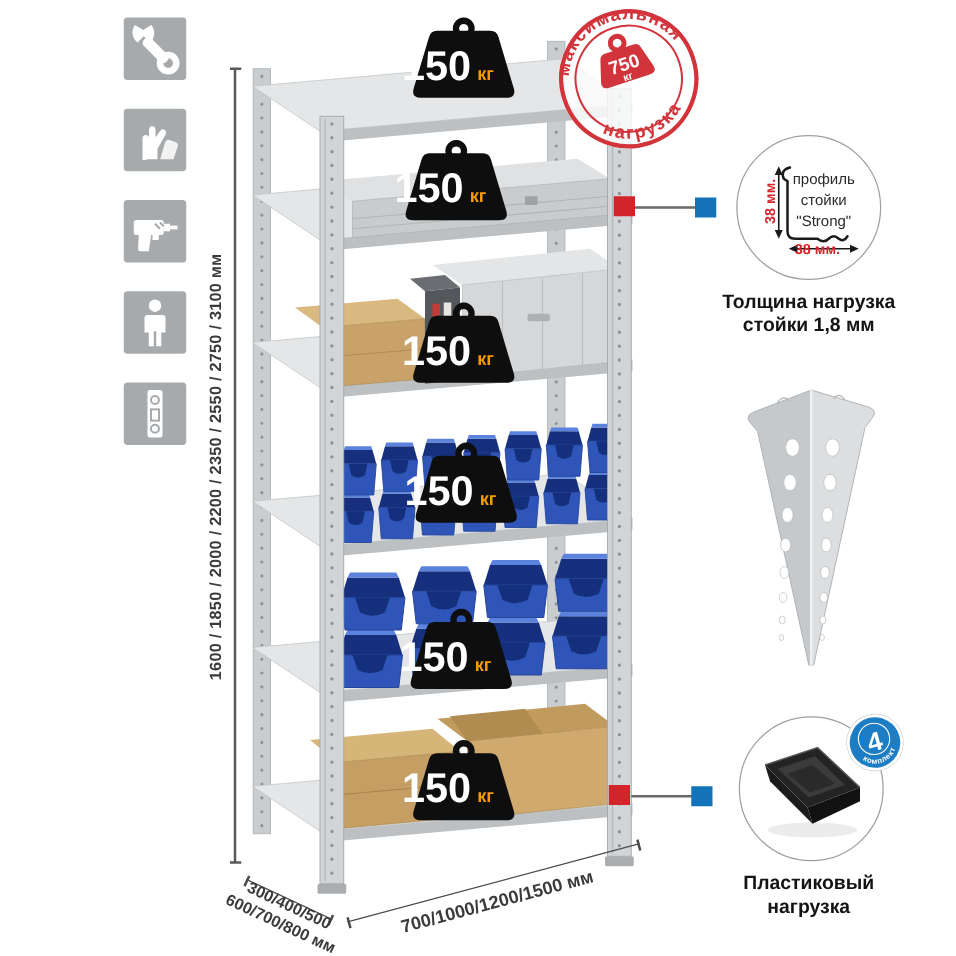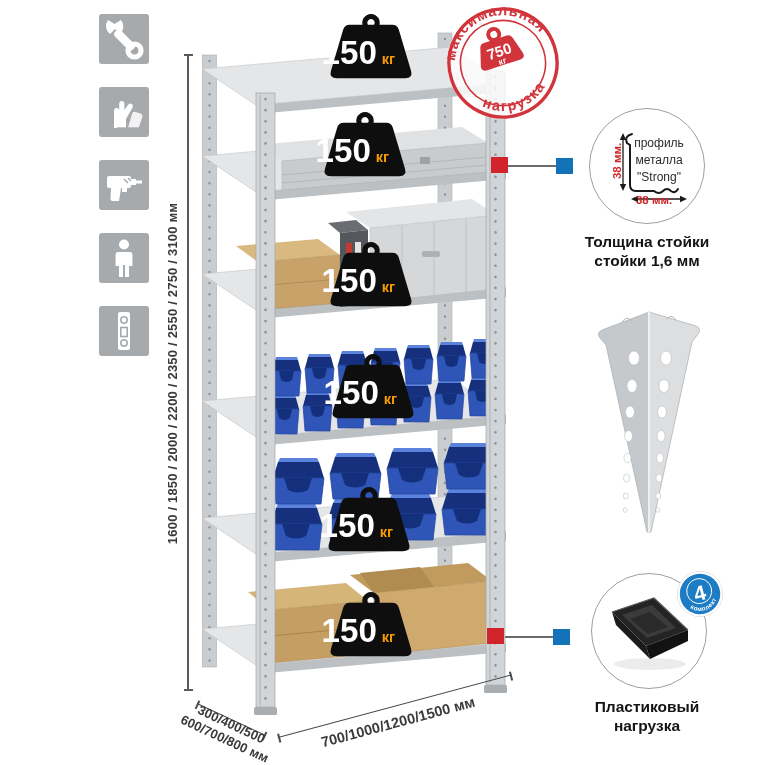--- a/index.html
+++ b/index.html
@@ -291,29 +291,29 @@
       <path d="M42,25 q-8,2 -5,9 l3,2 0,40 q0,6 6,6 l18,0 q5,4 9,0 q4,-4 8,0 q4,3 7,-2" fill="none" stroke="#1a1a1a" stroke-width="2" stroke-linecap="round"></path>
       <path d="M33,29 V77" stroke="#1a1a1a" stroke-width="1.3"></path>
       <polygon points="33,24 29.8,31 36.2,31" fill="#1a1a1a"></polygon>
       <polygon points="33,82 29.8,75 36.2,75" fill="#1a1a1a"></polygon>
       <path d="M46,90 H92" stroke="#1a1a1a" stroke-width="1.3"></path>
       <polygon points="41,90 48,86.8 48,93.2" fill="#1a1a1a"></polygon>
       <polygon points="97,90 90,86.8 90,93.2" fill="#1a1a1a"></polygon>
     </svg>
     <div class="abs p-lines" style="left:38px;top:26px;width:62px;">
       <div>профиль</div>
-      <div>металла</div>
+      <div>стойки</div>
       <div>"Strong"</div>
     </div>
     <div class="abs dim38" style="left:-3px;top:46px;width:60px;transform:rotate(-90deg);">38 мм.</div>
     <div class="abs dim38" style="left:29px;top:85px;width:70px;">38 мм.</div>
   </div>
   <div class="abs caption" style="left:562px;top:233px;">
-    <div>Толщина стойки</div>
-    <div>стойки 1,6 мм</div>
+    <div>Толщина нагрузка</div>
+    <div>стойки 1,8 мм</div>
   </div>
 
   <svg class="abs" style="left:592px;top:300px;" width="115" height="245" viewBox="0 0 115 245">
     <path d="M57,12 L10,30 Q4,33 8,38 L14,45 L55,232 L57,232 Z" fill="#c6c9cc" stroke="#a9adb0" stroke-width="0.7"></path>
     <path d="M57,12 L104,26 Q110,29 106,34 L100,42 L59,232 L57,232 Z" fill="#dcdee0" stroke="#a9adb0" stroke-width="0.7"></path>
     <path d="M57,12 L57,232" stroke="#eef0f1" stroke-width="2"></path>
     <path d="M30,22 q5,-7 9,-1 M84,20 q-5,-7 -9,-1" fill="none" stroke="#b2b5b8" stroke-width="1"></path>
     <g fill="#ffffff" stroke="#b0b3b6" stroke-width="0.5">
       <ellipse cx="42" cy="58" rx="5.5" ry="7"></ellipse>
         <ellipse cx="40" cy="86" rx="5" ry="6.5"></ellipse>

